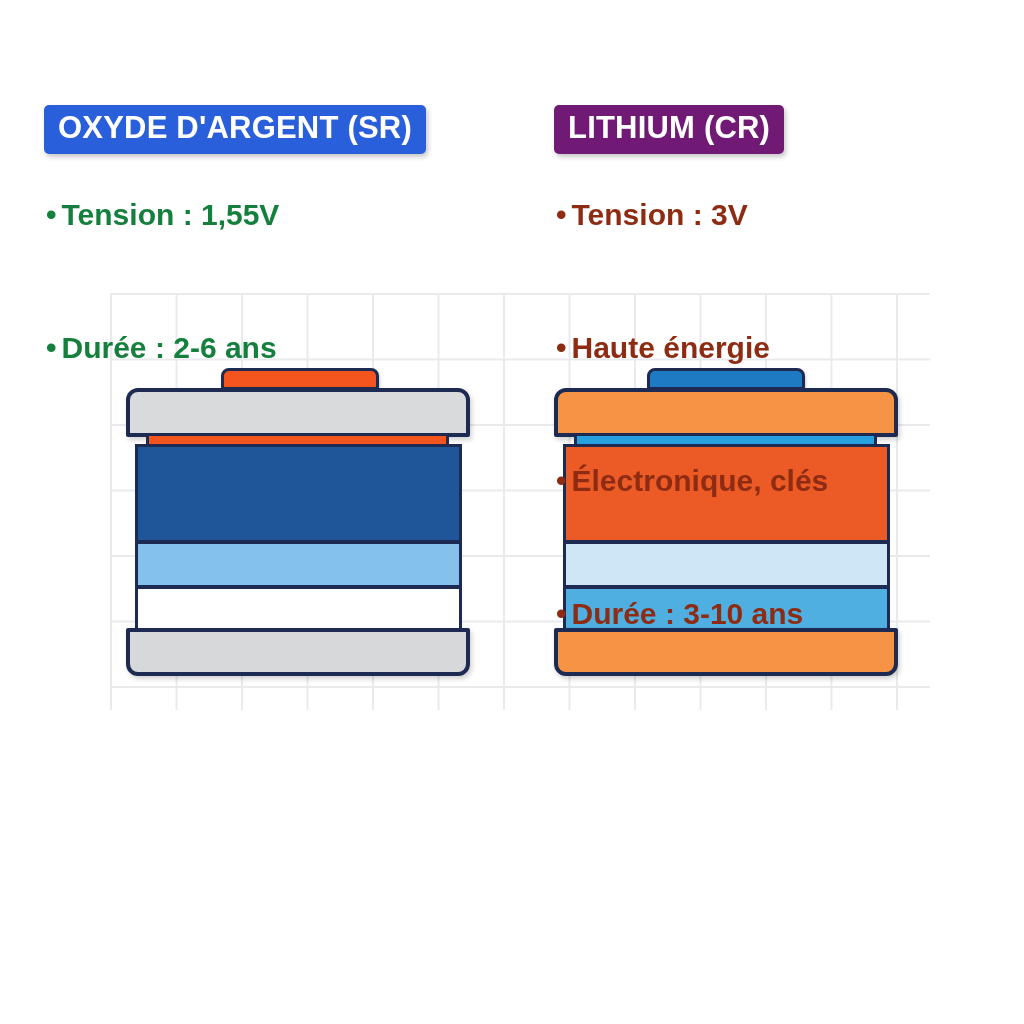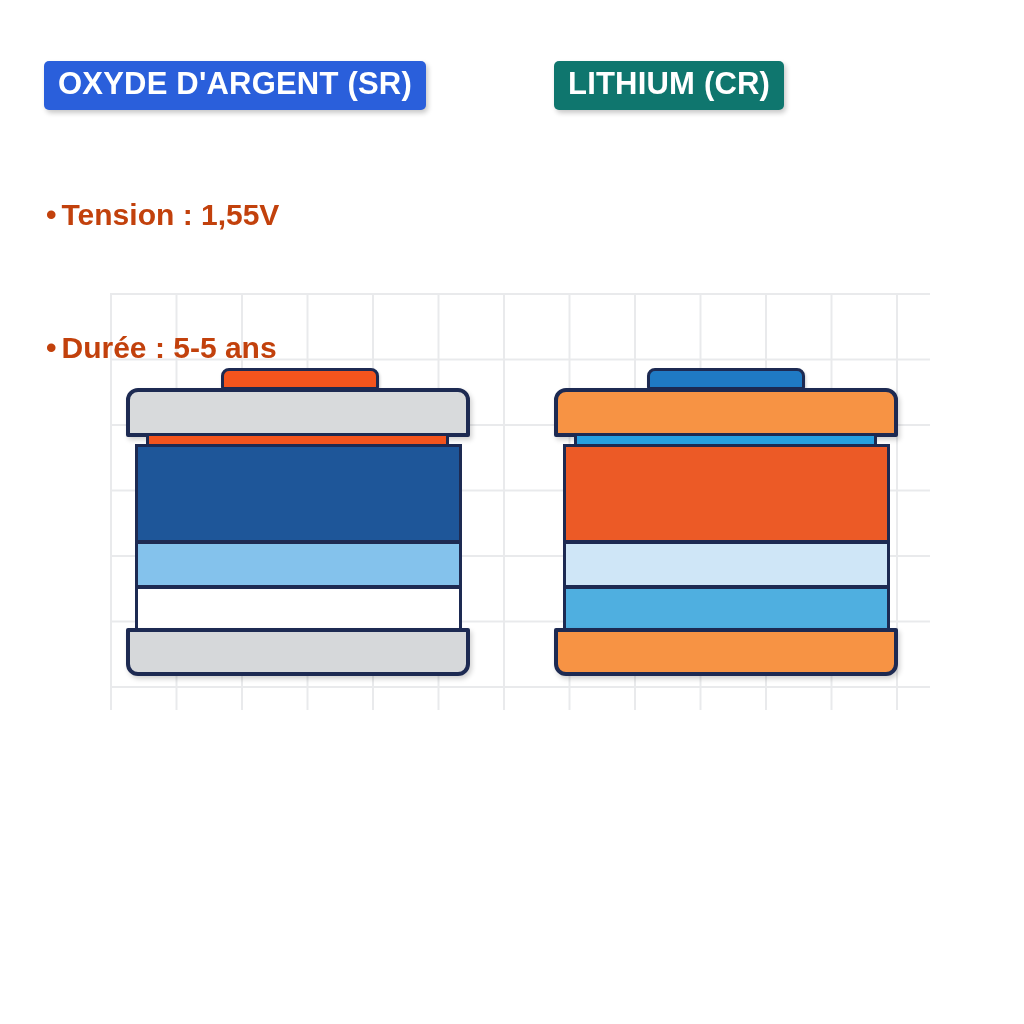--- a/index.html
+++ b/index.html
@@ -31,37 +31,38 @@
     z-index:6;
     color:#ffffff;
     font-weight:bold;
     font-size:31px;
     letter-spacing:0.2px;
     padding:7px 14px 9px 14px;
     border-radius:5px;
     white-space:nowrap;
     box-shadow:2px 3px 5px rgba(0,0,0,0.22);
     line-height:1.05;
+    margin-top:44px;
   }
   #badge-silver{left:44px; top:61px; background:#2a5fdb;}
-  #badge-lithium{left:554px; top:61px; background:#0f766e;}
+  #badge-lithium{left:554px; top:61px; background:#701a75;}
 
   
   .col{position:absolute; z-index:5;}
   #col-silver{left:46px; top:200px; width:470px;}
   #col-lithium{left:556px; top:200px; width:430px;}
 
   .bullet{
     font-size:30px;
     font-weight:bold;
     line-height:1;
     height:133px;
     white-space:nowrap;
   }
-  #col-silver .bullet{color:#c2410c;}
+  #col-silver .bullet{color:#15803d;}
   #col-lithium .bullet{color:#8d2c13;}
   .bullet .dot{font-size:30px; margin-right:5px;}
 
   
   .battery{position:absolute; z-index:3;}
   #battery-silver{left:124px; top:368px; width:350px; height:310px;}
   #battery-lithium{left:552px; top:368px; width:348px; height:310px;}
 
   .bat-part{position:absolute; box-sizing:border-box;}
 
@@ -111,17 +112,23 @@
     <div class="bat-part cap-top" style="left:2px; top:20px; width:344px; height:49px; background:#f79344;"></div>
     <div class="bat-part slab-thin" style="left:22px; top:65px; width:303px; height:14px; background:#27a0e0;"></div>
     <div class="bat-part slab" style="left:11px; top:76px; width:327px; height:99px; background:#ec5a26;"></div>
     <div class="bat-part slab" style="left:11px; top:173px; width:327px; height:47px; background:#cfe6f7;"></div>
     <div class="bat-part slab" style="left:11px; top:218px; width:327px; height:46px; background:#4fafe0;"></div>
     <div class="bat-part cap-bottom" style="left:2px; top:260px; width:344px; height:48px; background:#f79344;"></div>
   </div>
 
   <div class="col" id="col-silver">
     <div class="bullet"><span class="dot">•</span><span>Tension : 1,55V</span></div>
-    <div class="bullet"><span class="dot">•</span><span>Durée : 5-5 ans</span></div>
+    <div class="bullet"><span class="dot">•</span><span>Durée : 2-6 ans</span></div>
   </div>
 
+  <div class="col" id="col-lithium">
+    <div class="bullet"><span class="dot">•</span><span>Tension : 3V</span></div>
+    <div class="bullet"><span class="dot">•</span><span>Haute énergie</span></div>
+    <div class="bullet"><span class="dot">•</span><span>Électronique, clés</span></div>
+    <div class="bullet"><span class="dot">•</span><span>Durée : 3-10 ans</span></div>
+  </div>
 
 </div>
 
 </body></html>

